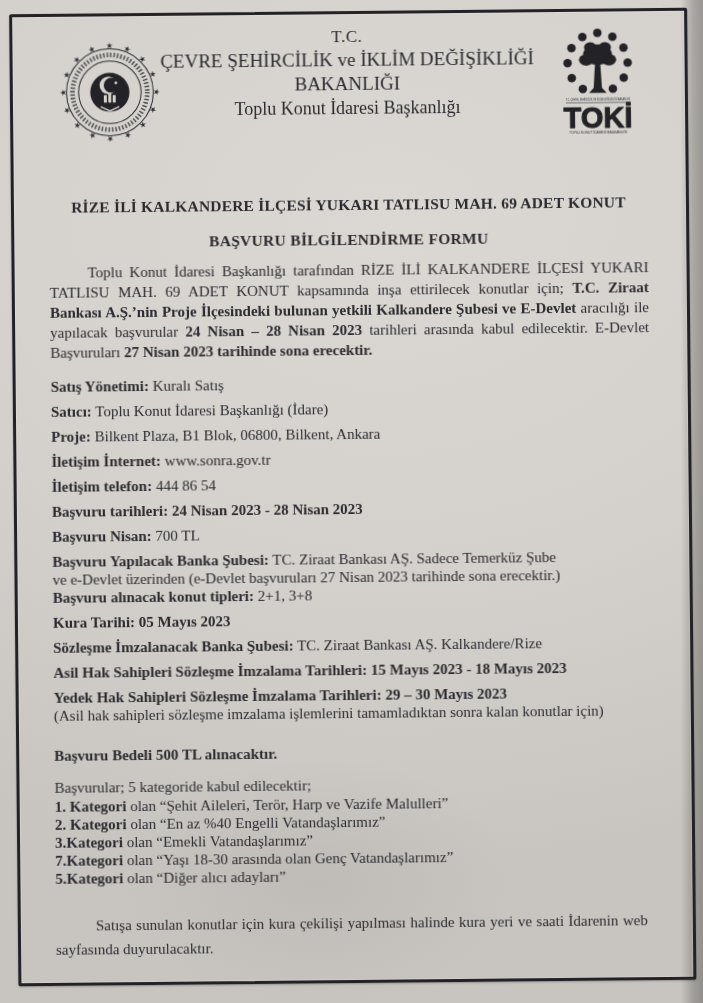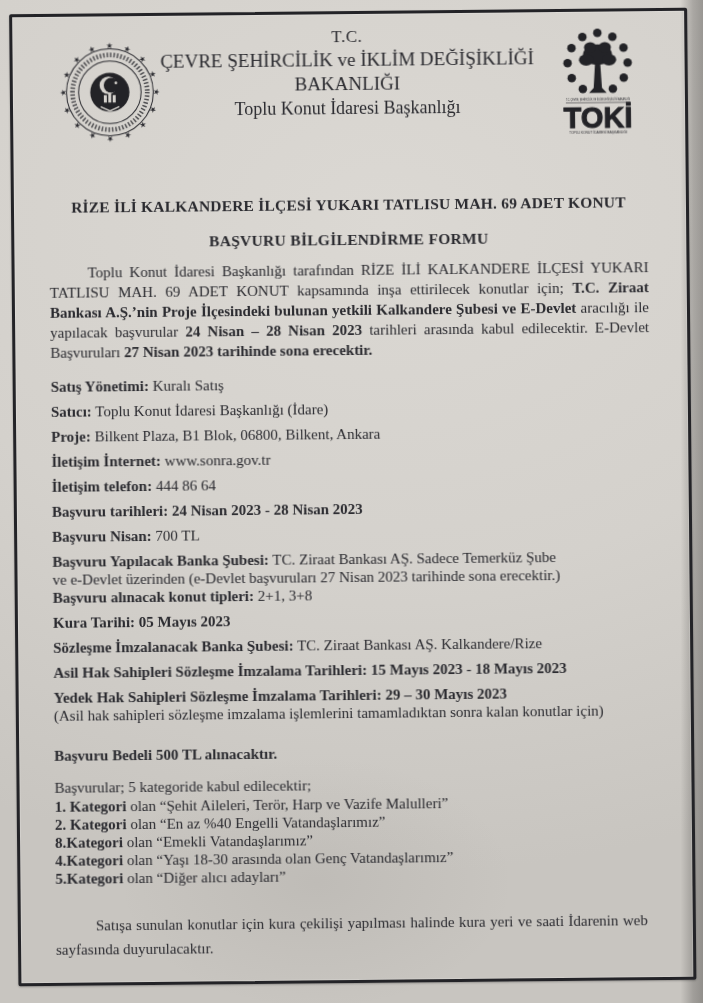--- a/index.html
+++ b/index.html
@@ -166,21 +166,21 @@
       <div class="title1">RİZE İLİ KALKANDERE İLÇESİ YUKARI TATLISU MAH. 69 ADET KONUT</div>
       <div class="title2">BAŞVURU BİLGİLENDİRME FORMU</div>
 
       <p class="intro"><span>Toplu Konut İdaresi Başkanlığı tarafından RİZE İLİ KALKANDERE İLÇESİ YUKARI TATLISU MAH. 69 ADET KONUT kapsamında inşa ettirilecek konutlar için; </span><span class="b">T.C. Ziraat Bankası A.Ş.’nin Proje İlçesindeki bulunan yetkili Kalkandere Şubesi ve E-Devlet</span><span> aracılığı ile yapılacak başvurular </span><span class="b">24 Nisan – 28 Nisan 2023</span><span> tarihleri arasında kabul edilecektir. E-Devlet Başvuruları </span><span class="b">27 Nisan 2023 tarihinde sona erecektir.</span></p>
 
       <div class="rows">
         <div class="row"><span class="b">Satış Yönetimi:</span><span> Kuralı Satış</span></div>
         <div class="row"><span class="b">Satıcı:</span><span> Toplu Konut İdaresi Başkanlığı (İdare)</span></div>
         <div class="row"><span class="b">Proje:</span><span> Bilkent Plaza, B1 Blok, 06800, Bilkent, Ankara</span></div>
         <div class="row"><span class="b">İletişim İnternet:</span><span> www.sonra.gov.tr</span></div>
-        <div class="row"><span class="b">İletişim telefon:</span><span> 444 86 64</span></div>
+        <div class="row"><span class="b">İletişim telefon:</span><span> 444 86 54</span></div>
         <div class="row"><span class="b">Başvuru tarihleri: 24 Nisan 2023 - 28 Nisan 2023</span><span></span></div>
         <div class="row"><span class="b">Başvuru Nisan:</span><span> 700 TL</span></div>
         <div class="row">
           <span class="b">Başvuru Yapılacak Banka Şubesi:</span><span> TC. Ziraat Bankası AŞ. Sadece Temerküz Şube</span>
           <span class="cont">ve e-Devlet üzerinden (e-Devlet başvuruları 27 Nisan 2023 tarihinde sona erecektir.)</span>
           <span class="cont"><span class="b">Başvuru alınacak konut tipleri:</span><span> 2+1, 3+8</span></span>
         </div>
         <div class="row"><span class="b">Kura Tarihi: 05 Mayıs 2023</span><span></span></div>
         <div class="row"><span class="b">Sözleşme İmzalanacak Banka Şubesi:</span><span> TC. Ziraat Bankası AŞ. Kalkandere/Rize</span></div>
         <div class="row"><span class="b">Asil Hak Sahipleri Sözleşme İmzalama Tarihleri: 15 Mayıs 2023 - 18 Mayıs 2023</span><span></span></div>
@@ -189,22 +189,22 @@
           <span class="cont">(Asil hak sahipleri sözleşme imzalama işlemlerini tamamladıktan sonra kalan konutlar için)</span>
         </div>
       </div>
 
       <div class="fee">Başvuru Bedeli 500 TL alınacaktır.</div>
 
       <div class="cats">
         <div class="cintro">Başvurular; 5 kategoride kabul edilecektir;</div>
         <div class="cat"><span class="b">1. Kategori</span><span> olan “Şehit Aileleri, Terör, Harp ve Vazife Malulleri”</span></div>
         <div class="cat"><span class="b">2. Kategori</span><span> olan “En az %40 Engelli Vatandaşlarımız”</span></div>
-        <div class="cat"><span class="b">8.Kategori</span><span> olan “Emekli Vatandaşlarımız”</span></div>
-        <div class="cat"><span class="b">4.Kategori</span><span> olan “Yaşı 18-30 arasında olan Genç Vatandaşlarımız”</span></div>
+        <div class="cat"><span class="b">3.Kategori</span><span> olan “Emekli Vatandaşlarımız”</span></div>
+        <div class="cat"><span class="b">7.Kategori</span><span> olan “Yaşı 18-30 arasında olan Genç Vatandaşlarımız”</span></div>
         <div class="cat"><span class="b">5.Kategori</span><span> olan “Diğer alıcı adayları”</span></div>
       </div>
 
       <p class="foot">Satışa sunulan konutlar için kura çekilişi yapılması halinde kura yeri ve saati İdarenin web sayfasında duyurulacaktır.</p>
 
     </div>
   </div>
 </div>
 
 </body></html>

